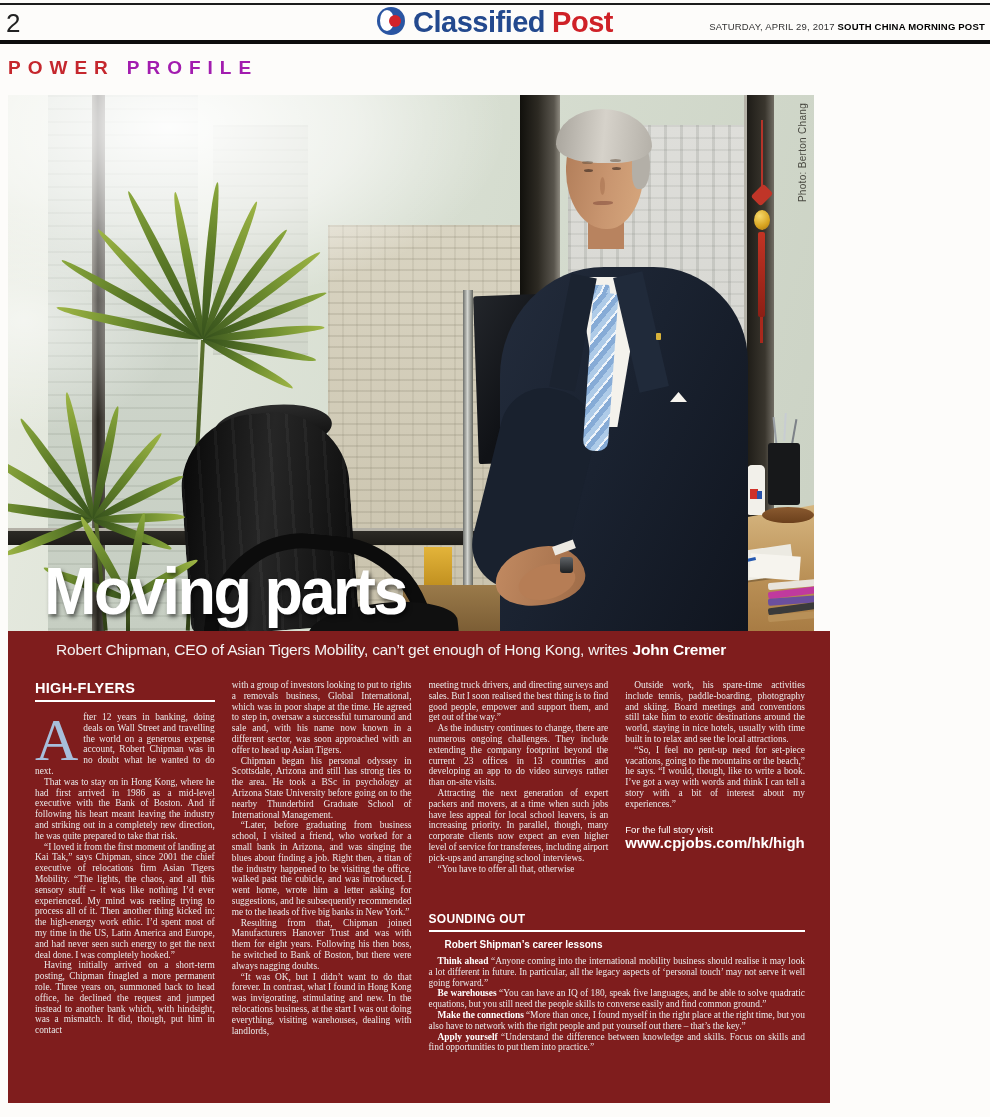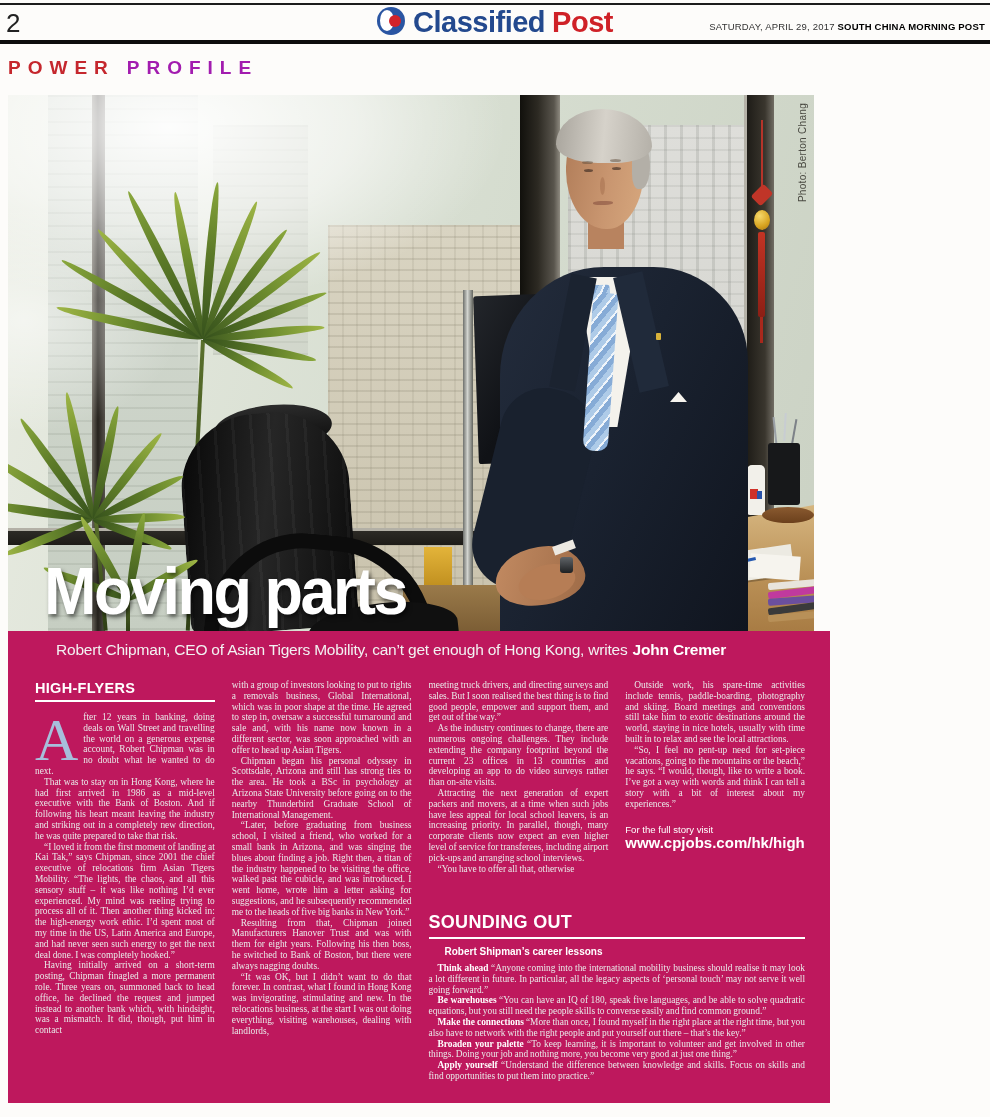--- a/index.html
+++ b/index.html
@@ -156,41 +156,41 @@
       transform:rotate(var(--a));
       background:linear-gradient(90deg,#3f5a20,#6d8c2e 55%,#9fb646);}
   .leaf.l2{background:linear-gradient(90deg,#36511c,#5c7a28 55%,#8aa83c);}
   
   .credit{right:6px;top:8px;writing-mode:vertical-rl;transform:rotate(180deg);
       font-size:10px;color:#4a4a42;letter-spacing:.3px;z-index:12;}
   .headline{left:36px;bottom:2px;z-index:12;font-weight:bold;font-size:63px;letter-spacing:-2.5px;
       color:#fff;text-shadow:2px 3px 4px rgba(0,0,0,.55);transform:scaleY(1.06);transform-origin:left bottom;}
 
   
-  .black-wrap{position:absolute;left:8px;top:631px;width:822px;height:472px;background:#be185d;color:#ececec;}
+  .black-wrap{position:absolute;left:8px;top:631px;width:822px;height:472px;background:#7f1d1d;color:#ececec;}
   .caption{height:37px;display:flex;align-items:center;padding-left:48px;font-size:15.5px;
       letter-spacing:-.2px;color:#f2f2f2;}
   .caption b{margin-left:5px;color:#fff;}
   .bodytext{display:flex;gap:17px;padding:12px 25px 0 27px;height:435px;overflow:hidden;}
   .half{flex:1;min-width:0;}
   .twocol{display:flex;gap:17px;}
   .col{flex:1;min-width:0;}
   .rh-cols{display:flex;gap:17px;height:226px;overflow:hidden;}
   .bt p{margin:0;font-family:"Liberation Serif",serif;font-size:9.4px;line-height:10.8px;
       text-align:justify;color:#e9e9e9;word-spacing:-.3px;}
   .bt p{text-indent:9px;}
   .bt p.noind{text-indent:0;}
   .kicker{font-weight:bold;font-size:14.5px;letter-spacing:.3px;color:#fff;
       border-bottom:2.5px solid #fff;padding-bottom:4px;margin-bottom:10px;}
   .dropcap{float:left;font-family:"Liberation Serif",serif;font-size:60px;line-height:50px;
       color:#a7bedb;margin:3px 5px 0 0;}
   .read-more{margin-top:13px;font-size:9.6px;color:#fff;line-height:13px;}
   .rm2{font-weight:bold;font-size:15px;}
   .sounding{margin-top:5px;}
-  .so-title{font-weight:bold;font-size:18px;letter-spacing:.3px;color:#fff;
+  .so-title{font-weight:bold;font-size:12px;letter-spacing:.3px;color:#fff;
       border-bottom:2.5px solid #fff;padding-bottom:4px;margin:6px 0 7px;}
   .so-sub{font-weight:bold;font-size:10px;margin-bottom:6px;color:#fff;margin-left:16px;}
   .so-item{margin:0 0 1px;font-size:9.8px;line-height:12.4px;color:#dcdcdc;}
   .so-item b{color:#fff;}
 </style>
 </head>
 <body>
 
 <div class="page">
 
@@ -361,20 +361,19 @@
               <div class="rm2">www.cpjobs.com/hk/highflyers</div>
             </div>
           </div>
         </div>
         <div class="sounding">
           <div class="so-title">SOUNDING OUT</div>
           <div class="so-sub">Robert Shipman’s career lessons</div>
           <p class="so-item"><b>Think ahead</b> <span>“Anyone coming into the international mobility business should realise it may look a lot different in future. In particular, all the legacy aspects of ‘personal touch’ may not serve it well going forward.”</span></p>
           <p class="so-item"><b>Be warehouses</b> <span>“You can have an IQ of 180, speak five languages, and be able to solve quadratic equations, but you still need the people skills to converse easily and find common ground.”</span></p>
           <p class="so-item"><b>Make the connections</b> <span>“More than once, I found myself in the right place at the right time, but you also have to network with the right people and put yourself out there – that’s the key.”</span></p>
-          <p class="so-item"><b>Broaden your palette</b> <span>“To keep learning, it is important to volunteer and get involved in other things. Doing your job and nothing more, you become very good at just one thing.”</span></p>
           <p class="so-item"><b>Apply yourself</b> <span>“Understand the difference between knowledge and skills. Focus on skills and find opportunities to put them into practice.”</span></p>
         </div>
       </div>
     </div>
   </div>
 
 </div>
 
 </body></html>

